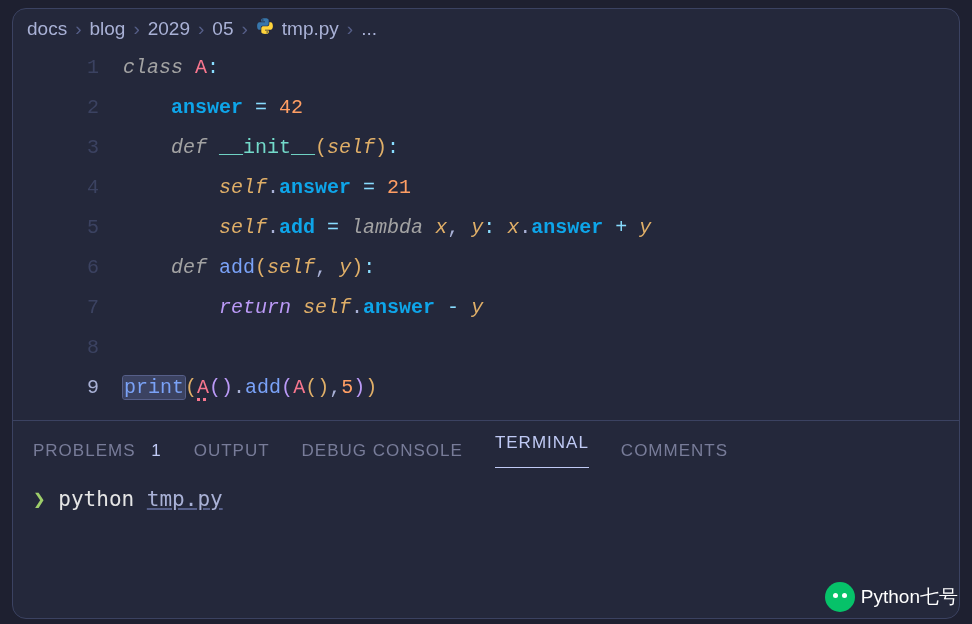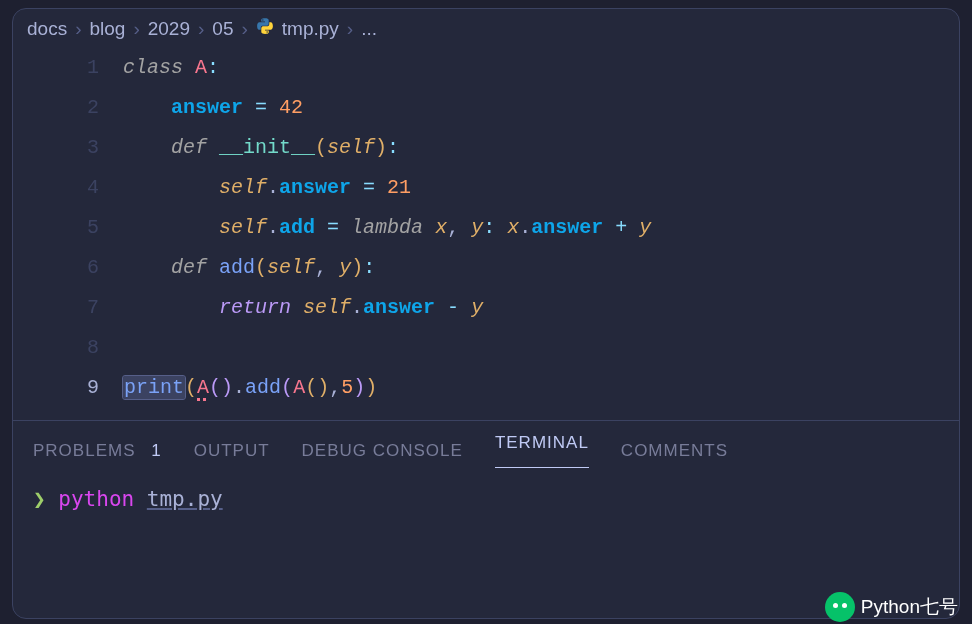--- a/index.html
+++ b/index.html
@@ -132,31 +132,31 @@
       font-family: 'Menlo', 'Monaco', monospace;
       font-size: 21px;
       line-height: 34px;
       color: #a9b1d6;
     }
     .prompt {
       color: #9ece6a;
       font-weight: bold;
     }
     .term-cmd {
-      color: #d946ef;
+      color: #e5e5e5;
       margin-top: 32px;
     }
     .term-arg {
       text-decoration: underline;
       text-decoration-color: #565f89;
     }
     .watermark {
       position: absolute;
       right: 14px;
-      bottom: 2px;
+      bottom: 12px;
       display: flex;
       align-items: center;
       gap: 6px;
       color: #ffffff;
       font-family: -apple-system, sans-serif;
       font-size: 19px;
     }
     .watermark-logo {
       width: 30px;
       height: 30px;

